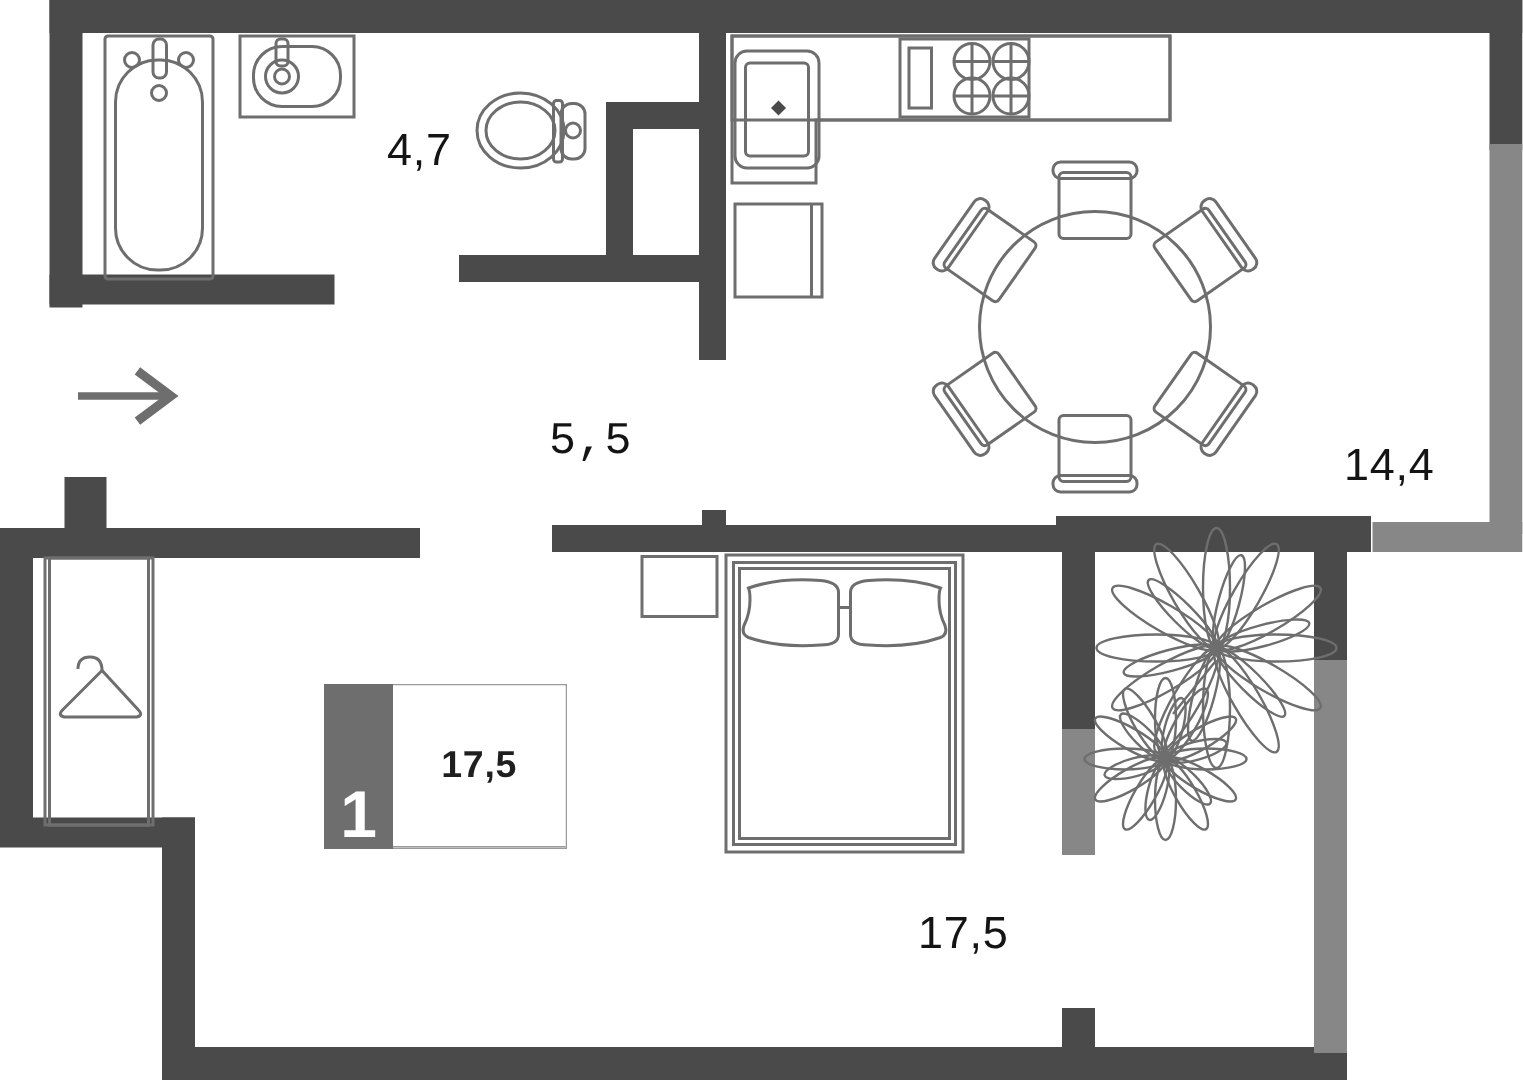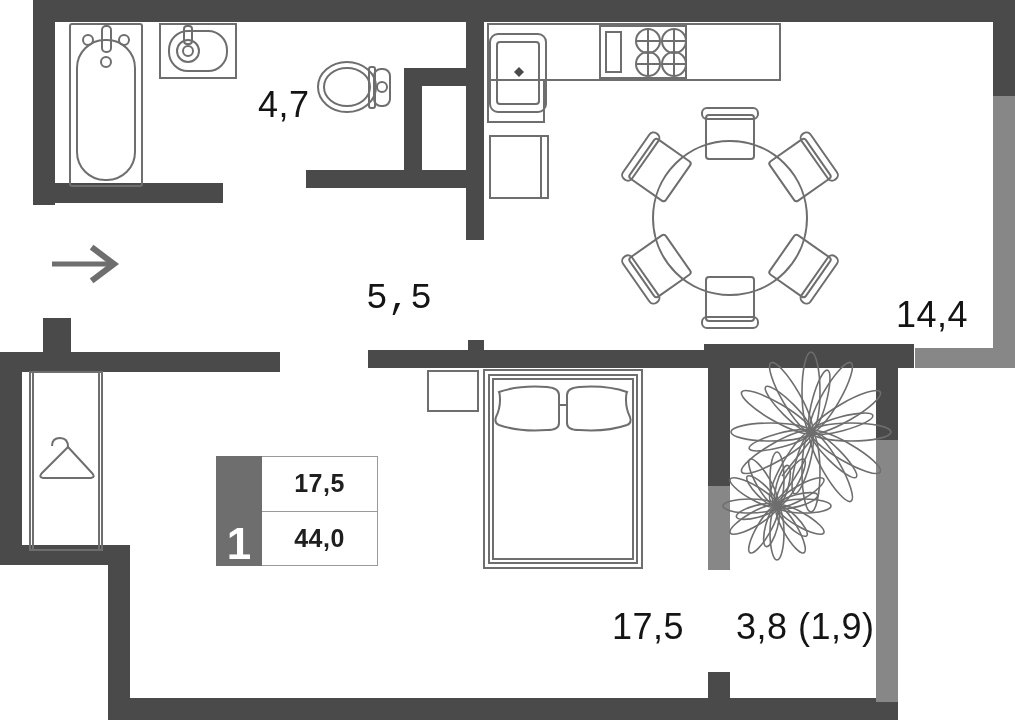--- a/index.html
+++ b/index.html
@@ -20,21 +20,21 @@
     background: #ffffff;
   }
   #plan-svg {
     position: absolute;
     left: 0;
     top: 0;
   }
   .area-label {
     position: absolute;
     font-family: "Liberation Sans", sans-serif;
-    font-size: 36px;
+    font-size: 30px;
     font-weight: 400;
     color: #141414;
     letter-spacing: 0.5px;
     white-space: nowrap;
     user-select: none;
   }
   
   #info-badge {
     position: absolute;
     left: 216px;
@@ -316,23 +316,21 @@
       <path d="M52 264 H112"></path>
       <path d="M94 249 L114 264 L94 279" stroke-width="6" stroke-linecap="square"></path>
     </g>
 
   </svg>
 
   <div class="area-label" style="left:258px; top:84px;">4,7</div>
   <div class="area-label" style="left:366px; top:278px;font-family:Liberation Mono, monospace;">5,5</div>
   <div class="area-label" style="left:896px; top:294px;">14,4</div>
   <div class="area-label" style="left:612px; top:606px;">17,5</div>
-  <div class="area-label" style="left:736px; top:606px;">3,8 (1,9)</div>
 
   <div id="info-badge">
     <div id="badge-rooms">1</div>
     <div id="badge-values">
       <div class="badge-row light">17,5</div>
-      <div class="badge-row light last">44,0</div>
     </div>
   </div>
 
 </div>
 
 </body></html>

